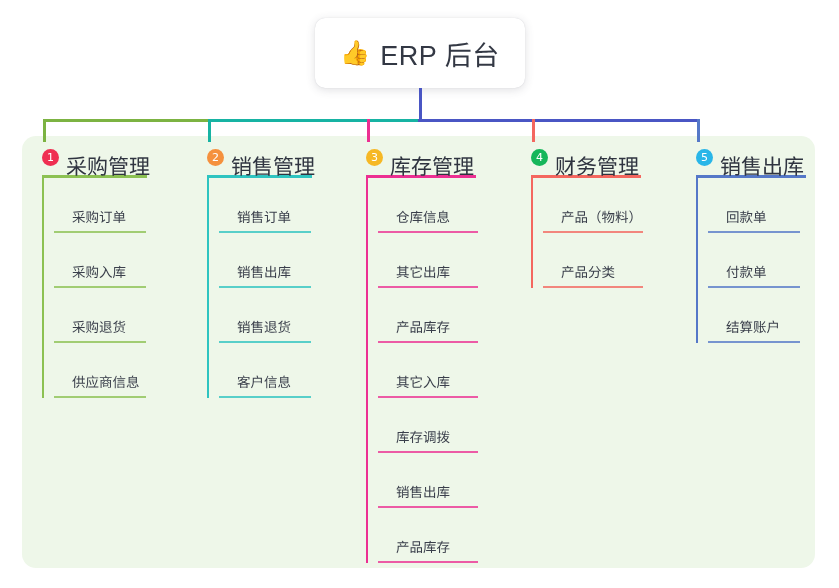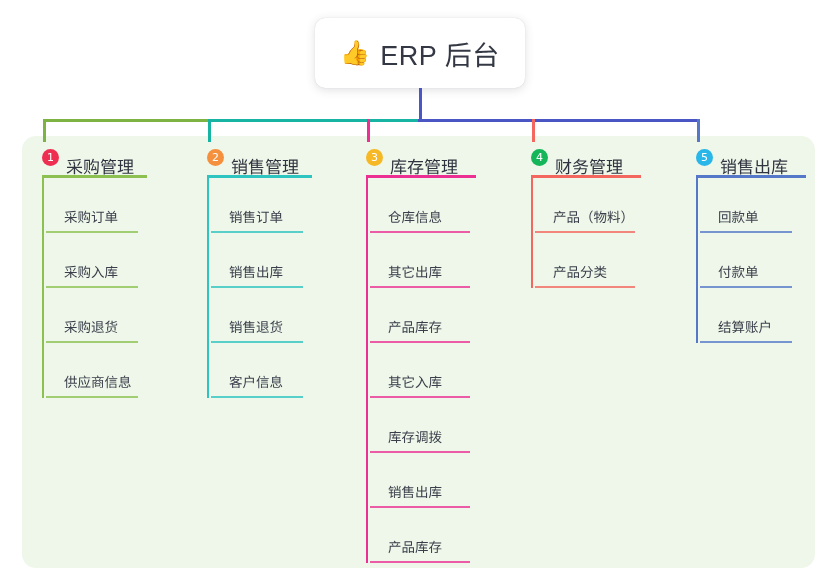--- a/index.html
+++ b/index.html
@@ -82,33 +82,33 @@
     height: 17px;
     border-radius: 50%;
     color: #ffffff;
     font-size: 11px;
     line-height: 17px;
     text-align: center;
     font-family: "DejaVu Sans", sans-serif;
     flex: 0 0 auto;
   }
   .col-title {
-    font-size: 17px;
+    font-size: 21px;
     color: #2f3440;
     margin-top: 16px;
   }
   .col-rule {
     height: 3px;
     margin-top: 6px;
   }
 
   
   .leaves {
     position: relative;
-    padding-left: 4px;
+    padding-left: 12px;
   }
   .spine {
     position: absolute;
     left: 0;
     top: 0;
     bottom: 0;
     width: 2px;
   }
   .leaf {
     position: relative;

